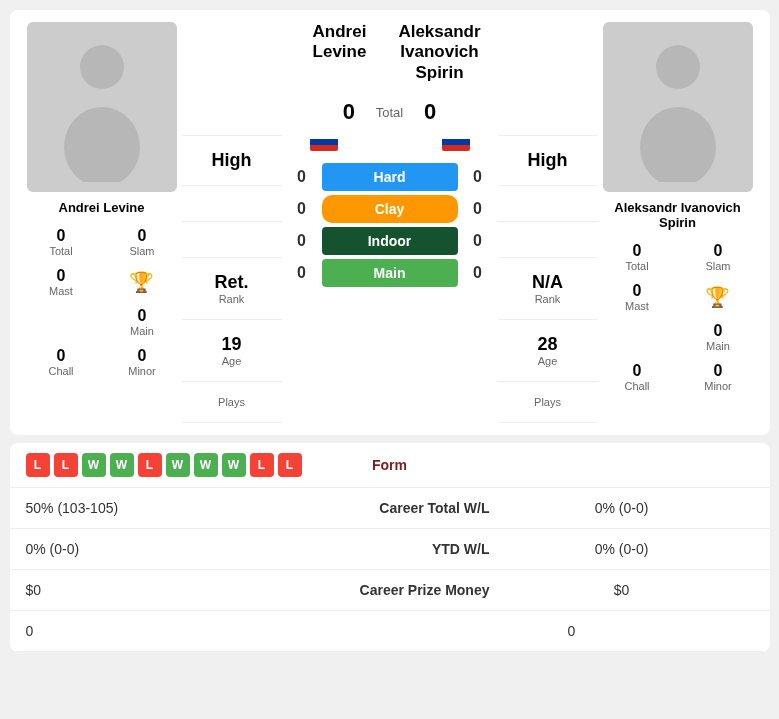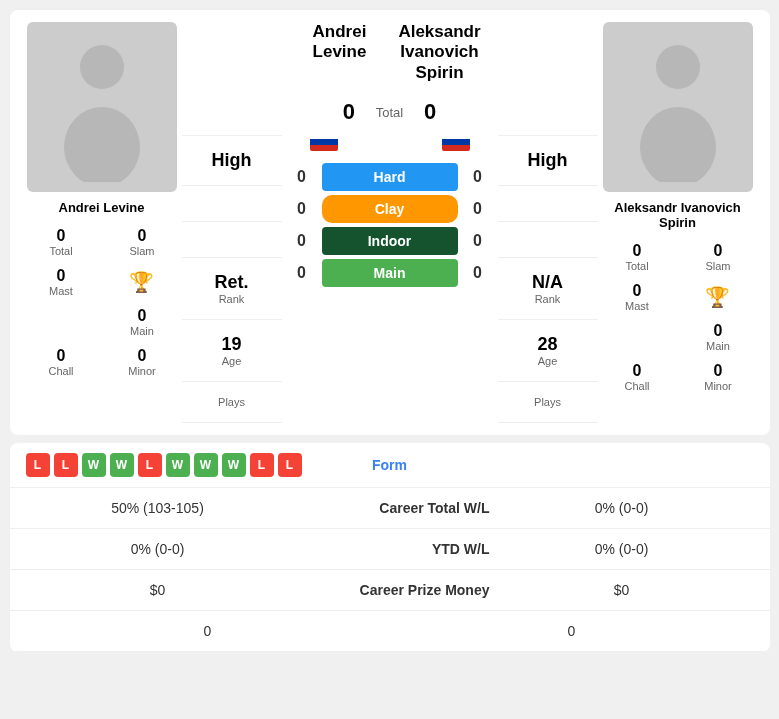--- a/index.html
+++ b/index.html
@@ -234,35 +234,35 @@
       align-items: center;
       justify-content: center;
     }
 
     .form-badge-w { background: #4caf50; }
     .form-badge-l { background: #f44336; }
 
     .form-label {
       font-size: 14px;
       font-weight: bold;
-      color: #3b82f6;
+      color: #7f1d1d;
       min-width: 80px;
       text-align: center;
     }
 
     .stat-row {
       display: flex;
       align-items: center;
       padding: 12px 16px;
       border-bottom: 1px solid #eee;
     }
 
     .stat-row-left {
       flex: 1;
-      text-align: center;
+      text-align: left;
       font-size: 14px;
       color: #333;
     }
 
     .stat-row-center {
       min-width: 200px;
       text-align: right;
       font-size: 14px;
       font-weight: bold;
       color: #333;

